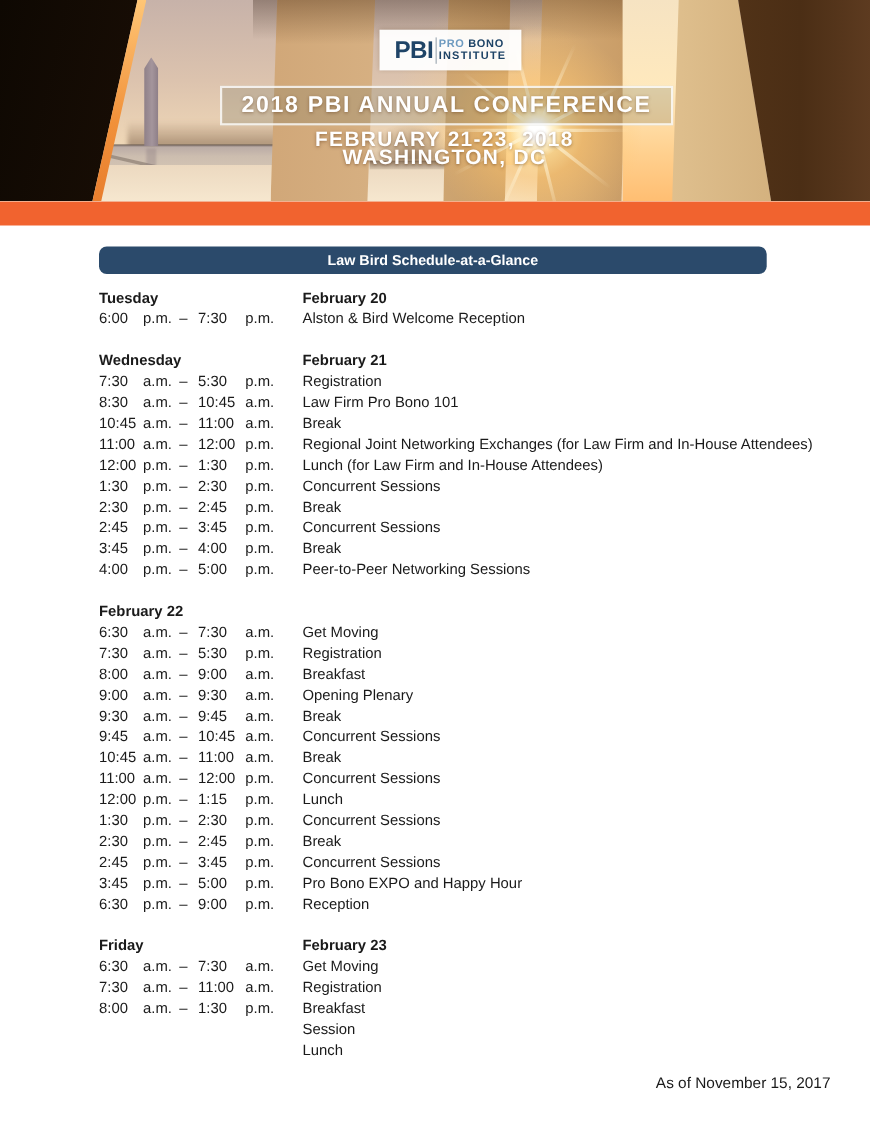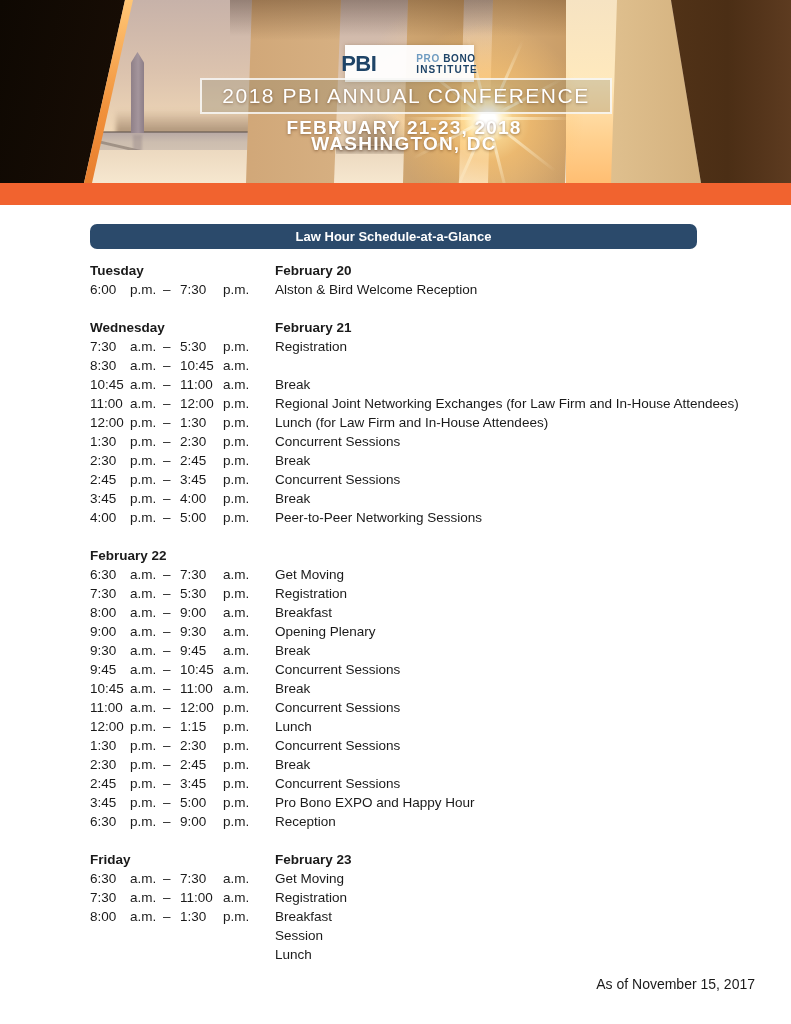--- a/index.html
+++ b/index.html
@@ -55,31 +55,31 @@
     background:linear-gradient(180deg,rgba(44,24,10,.32),rgba(44,24,10,0));}
   .sun-glow{left:388px;top:19px;width:200px;height:200px;
     background:radial-gradient(circle,rgba(255,228,160,.9) 0 8%,rgba(255,198,110,.55) 30%,rgba(255,198,110,0) 68%);}
   .ray{left:403px;top:117px;width:170px;height:3px;border-radius:2px;
     background:linear-gradient(90deg,rgba(255,240,210,0),rgba(255,246,218,.95),rgba(255,240,210,0));}
   .sun-core{left:464px;top:95px;width:48px;height:48px;
     background:radial-gradient(circle,#fff 0 22%,rgba(255,240,200,.95) 45%,rgba(255,220,150,0) 72%);}
 
   
   .logo{left:345px;top:27px;width:129px;height:37px;background:rgba(255,255,255,.95);
-    display:flex;align-items:center;justify-content:center;gap:20px;box-shadow:0 0 4px rgba(80,50,20,.25);margin-top:18px;}
+    display:flex;align-items:center;justify-content:center;gap:2px;box-shadow:0 0 4px rgba(80,50,20,.25);}
   .logo-abbr{font-size:22px;font-weight:bold;color:var(--logo-navy,#1F4467);letter-spacing:-.5px;position:static;}
   .logo-sep{width:1px;height:24px;background:#9aa6b0;position:static;}
   .logo-words{display:flex;flex-direction:column;line-height:11px;position:static;}
   .logo-line1,.logo-line2{position:static;font-size:10px;font-weight:bold;letter-spacing:.6px;white-space:nowrap;}
   .word-pro{position:static;color:var(--logo-light-blue,#6F9BC0);}
   .word-bono{position:static;color:var(--logo-navy,#1F4467);}
   .logo-line2{color:var(--logo-navy,#1F4467);letter-spacing:1.1px;}
   .title-box{left:200px;top:78px;width:408px;height:32px;border:2px solid rgba(255,255,255,.8);
     background:rgba(125,125,105,.28);display:flex;align-items:center;justify-content:center;}
-  .title-text{position:static;color:#fff;font-weight:normal;font-size:21px;letter-spacing:1.5px;white-space:nowrap;
+  .title-text{position:static;color:#fff;font-weight:bold;font-size:21px;letter-spacing:1.5px;white-space:nowrap;
     text-shadow:0 1px 3px rgba(80,40,10,.45);}
   .hero-dates{left:200px;top:120px;width:408px;text-align:center;color:#fff;font-weight:bold;
     text-shadow:0 1px 3px rgba(80,40,10,.5);}
   .date-line{position:static;display:block;font-size:19px;letter-spacing:1.2px;line-height:16px;}
 
   .orange-bar{width:791px;height:22px;background:var(--accent-orange,#F1632F);}
 
   
   .glance-banner{margin:19px 0 0 90px;width:607px;height:25px;border-radius:7px;
     background:var(--banner-navy,#2B4A6B);color:#fff;font-weight:bold;font-size:13px;
@@ -146,21 +146,21 @@
     </div>
     <div class="hero-dates">
       <span class="date-line">FEBRUARY 21-23, 2018</span>
       <span class="date-line">WASHINGTON, DC</span>
     </div>
   </div>
 
   <div class="orange-bar"></div>
 
   <div class="glance-banner">
-    <span>Law Hour Schedule-at-a-Glance</span>
+    <span>Law Bird Schedule-at-a-Glance</span>
   </div>
 
   <main class="schedule">
     <div>
         <section class="day-section">
           <div class="srow day-head">
             <span class="c-time">Tuesday</span>
             <span class="c-desc">February 20</span>
           </div>
           <div class="srow">
@@ -190,20 +190,21 @@
             <span class="c-desc">Registration</span>
           </div>
           <div class="srow">
             <span class="c-time time-flex">
               <span class="t1">8:30</span>
               <span class="ap">a.m.</span>
               <span class="dash">–</span>
               <span class="t2">10:45</span>
               <span class="ap2">a.m.</span>
             </span>
+            <span class="c-desc">Law Firm Pro Bono 101</span>
           </div>
           <div class="srow">
             <span class="c-time time-flex">
               <span class="t1">10:45</span>
               <span class="ap">a.m.</span>
               <span class="dash">–</span>
               <span class="t2">11:00</span>
               <span class="ap2">a.m.</span>
             </span>
             <span class="c-desc">Break</span>

